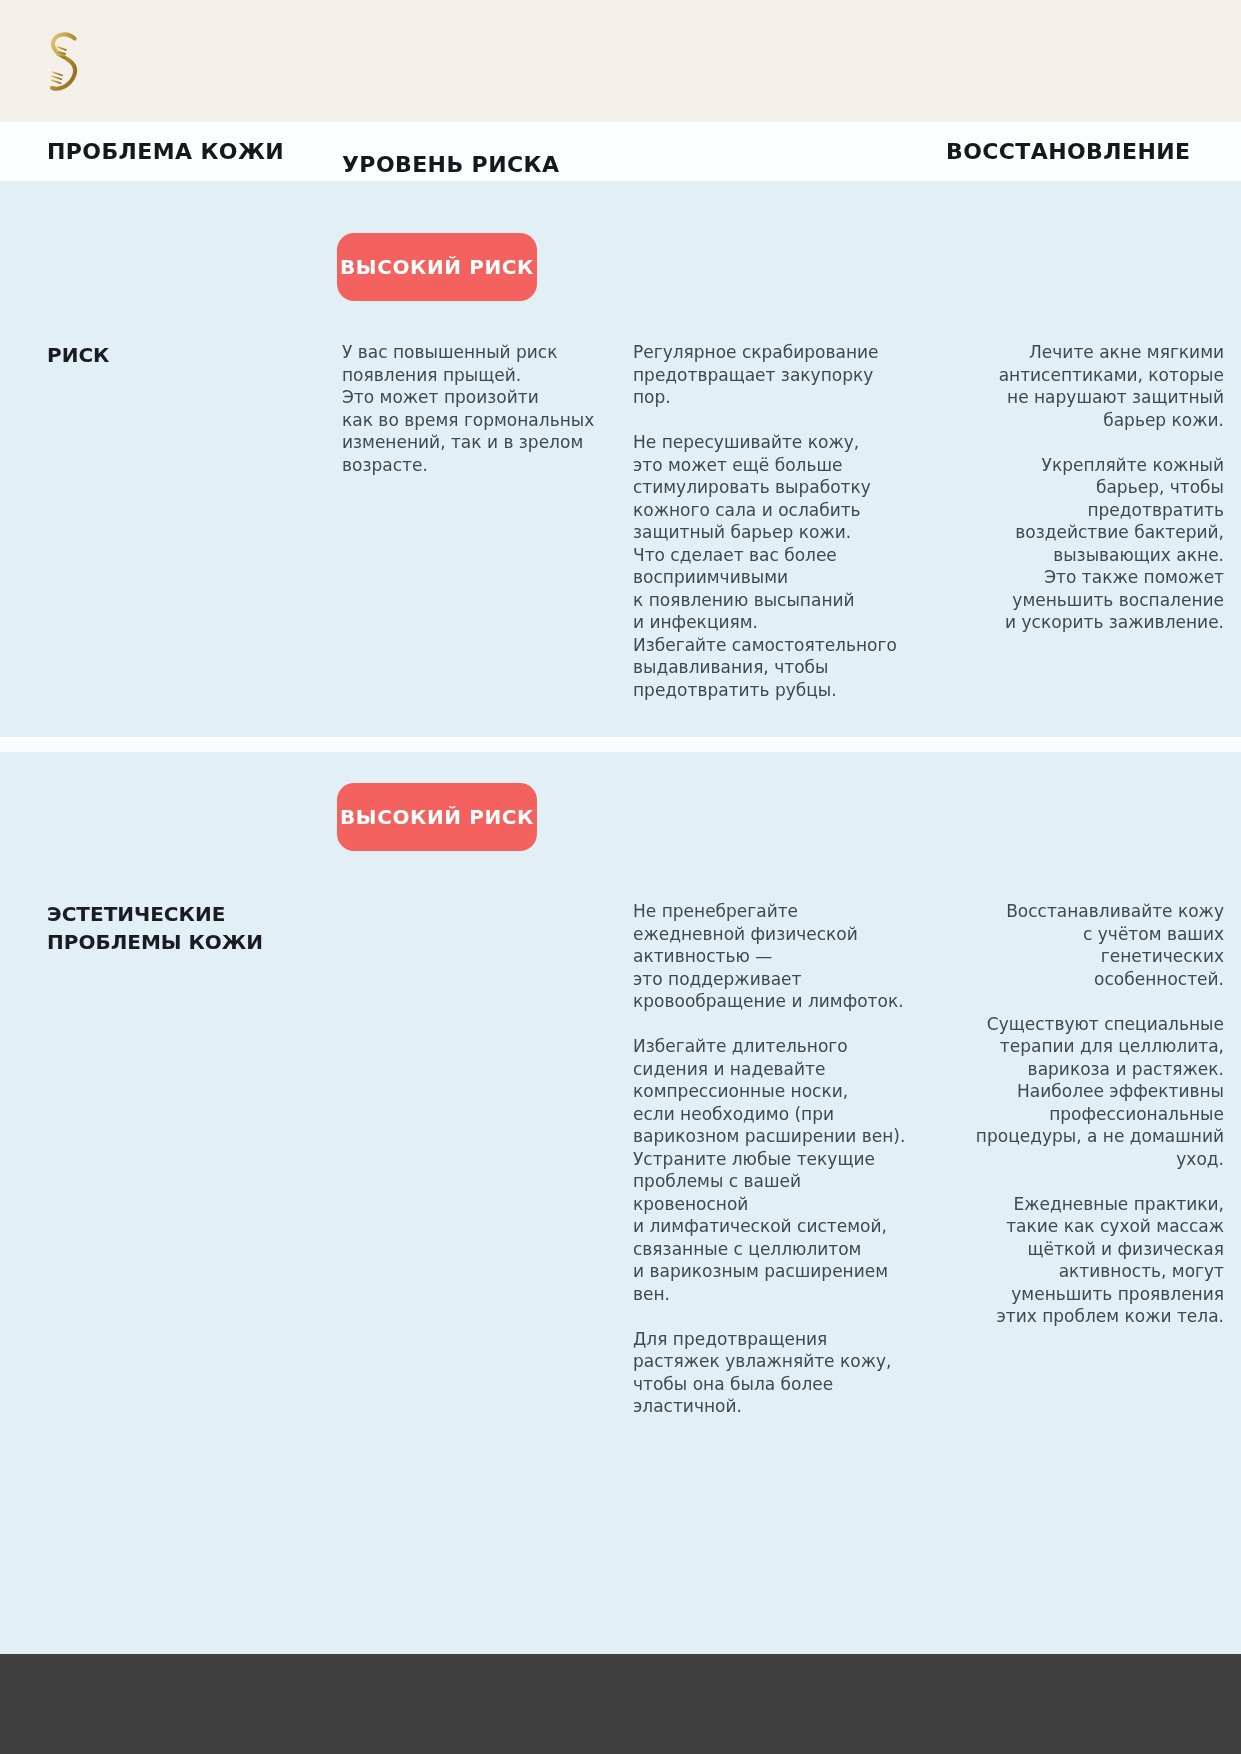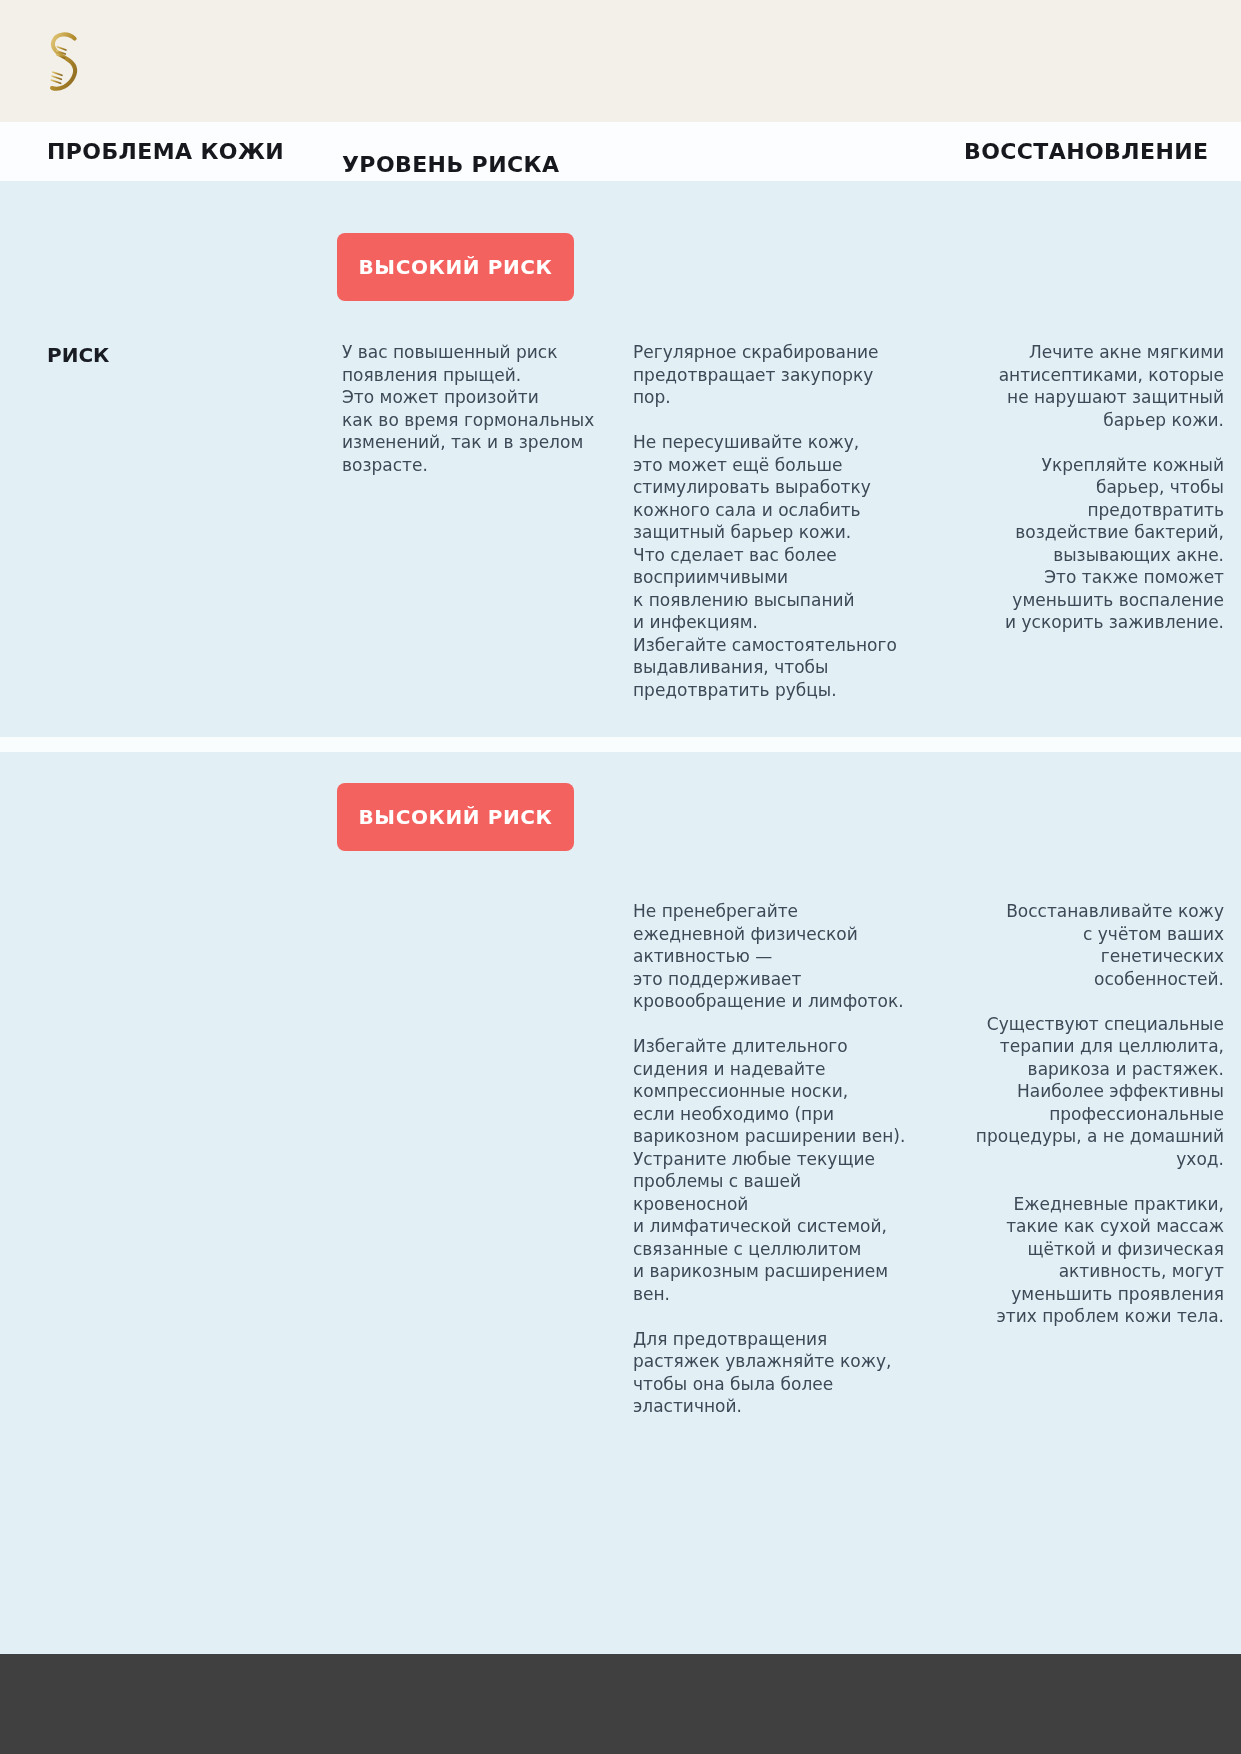--- a/index.html
+++ b/index.html
@@ -44,41 +44,41 @@
     align-items: center;
     font-size: 22px;
     font-weight: bold;
     letter-spacing: 0.4px;
     color: #16181d;
     white-space: nowrap;
   }
   .col-head.c1 { left: 47px; }
   .col-head.c2 { left: 342px; margin-top: 13px; }
   .col-head.c3 { left: 633px; }
-  .col-head.c4 { left: 946px; margin-left: 18px; }
+  .col-head.c4 { left: 946px; }
 
   
   .section {
     position: relative;
     background: #e2eff5;
   }
   .section.acne { height: 556px; }
   .section.aesthetic { height: 902px; }
   .divider {
     height: 15px;
     background: #fafdfe;
   }
 
   .risk-badge {
     position: absolute;
     left: 337px;
-    width: 237px;
+    width: 200px;
     height: 68px;
     background: #f4625f;
-    border-radius: 8px;
+    border-radius: 17px;
     color: #ffffff;
     font-size: 20px;
     font-weight: bold;
     letter-spacing: 0.6px;
     display: flex;
     align-items: center;
     justify-content: center;
     white-space: nowrap;
   }
   .section.acne .risk-badge { top: 52px; }
@@ -207,20 +207,22 @@
 вызывающих акне.
 Это также поможет
 уменьшить воспаление
 и ускорить заживление.</div>
   </div>
 
   <div class="divider"></div>
 
   <div class="section aesthetic">
     <div class="risk-badge">ВЫСОКИЙ РИСК</div>
+    <div class="problem-label">ЭСТЕТИЧЕСКИЕ
+ПРОБЛЕМЫ КОЖИ</div>
     <div class="cell-text prev-col">Не пренебрегайте
 ежедневной физической
 активностью —
 это поддерживает
 кровообращение и лимфоток.
 
 Избегайте длительного
 сидения и надевайте
 компрессионные носки,
 если необходимо (при

